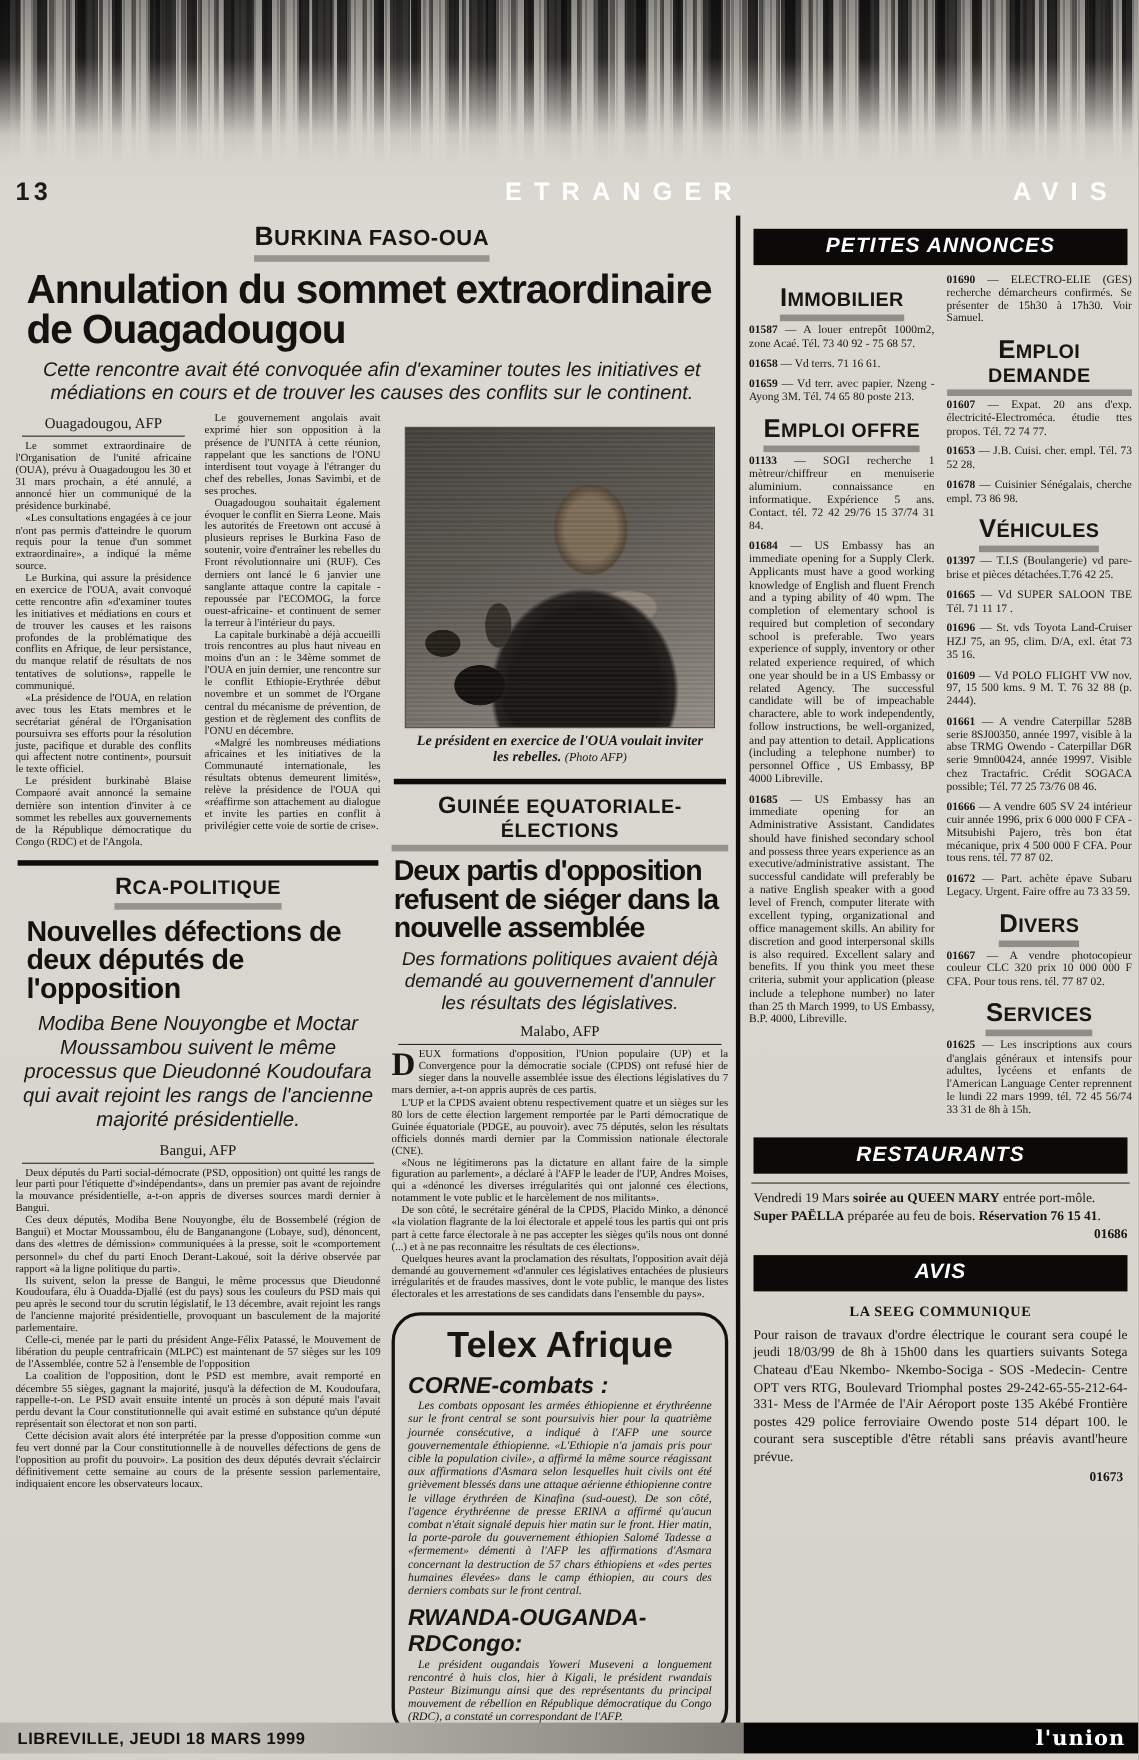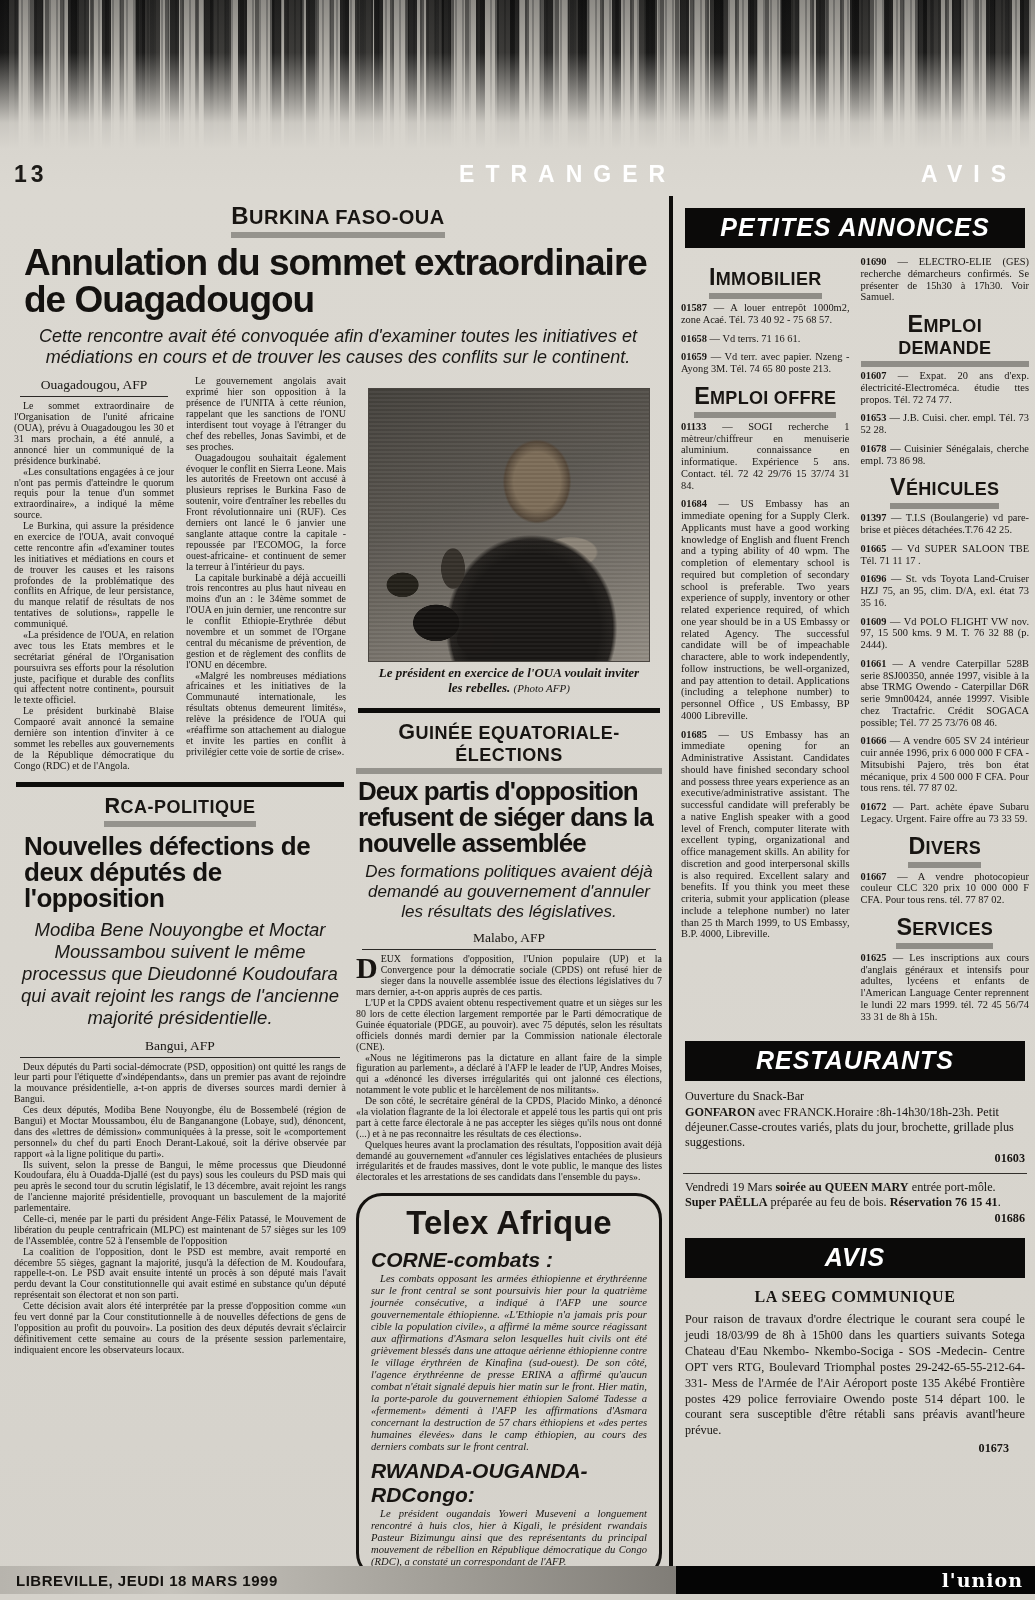--- a/index.html
+++ b/index.html
@@ -76,37 +76,37 @@
   .rca-headline{font-size:26px;letter-spacing:-.5px;}
   .rca-standfirst{font-size:18.5px;line-height:1.2;}
   
   .telex{border:3px solid #14120f;border-radius:26px;margin:10px 0 4px;padding:6px 12px 8px;}
   .telex-title{font-family:"Liberation Sans",sans-serif;font-weight:800;text-align:center;
     font-size:33px;letter-spacing:0;margin:2px 0 6px;}
   .telex-h{font-family:"Liberation Sans",sans-serif;font-weight:800;font-style:italic;font-size:21px;margin:6px 0 1px;}
   .telex-p{font-style:italic;font-size:10.6px;line-height:1.13;text-align:justify;margin:0;text-indent:9px;}
   
   .black-banner{background:#0b0a09;color:#fff;text-align:center;margin:12px 4px 8px;padding:5px 0 6px;}
-  .black-banner span{font-family:"Liberation Sans",sans-serif;font-weight:800;font-style:italic;font-size:25px;letter-spacing:1px;}
+  .black-banner span{font-family:"Liberation Sans",sans-serif;font-weight:800;font-style:italic;font-size:19px;letter-spacing:1px;}
   .ads-cols{display:flex;gap:11px;margin-top:4px;}
   .ads-col{flex:1;min-width:0;}
   .ads-h-wrap{text-align:center;margin:8px 0 3px;}
   .ads-h{display:inline-block;font-family:"Liberation Sans",sans-serif;font-weight:800;font-size:18px;letter-spacing:.3px;}
   .ads-h::first-letter{font-size:1.3em;}
   .ads-h::after{content:"";display:block;height:6px;background:#8f8d87;margin-top:2px;}
   .ad{font-size:10.4px;line-height:1.13;text-align:justify;margin:0 0 7px;}
   .ad b{font-weight:bold;}
   
   .rest-item{font-size:12.2px;line-height:1.25;margin:2px 4px 4px;}
   .rest-item p{margin:0;}
   .rest-ref{text-align:right;font-weight:bold;margin-top:1px;}
   .rest-sep{border:none;border-top:1.5px solid #33302c;margin:6px 2px;}
-  .seeg-h{text-align:center;font-weight:bold;font-size:16px;letter-spacing:.6px;margin:10px 0 6px;}
+  .seeg-h{text-align:center;font-weight:bold;font-size:13px;letter-spacing:.6px;margin:10px 0 6px;}
   .seeg-body{font-size:12.2px;line-height:1.3;text-align:justify;margin:0 4px;}
-  .seeg-ref{text-align:right;font-weight:bold;font-size:12.2px;margin:2px 20px 0;}
+  .seeg-ref{text-align:right;font-weight:bold;font-size:12.2px;margin:2px 8px 0;}
   
   .page-footer{position:absolute;left:0;right:0;bottom:6px;height:28px;display:flex;z-index:6;}
   .pf-left{flex:0 0 660px;display:flex;align-items:center;padding-left:16px;
     background:linear-gradient(90deg,#b7b4ad 0%,#c6c3bc 25%,#9d9a93 70%,#807d77 100%);
     font-family:"Liberation Sans",sans-serif;font-weight:800;font-size:15px;letter-spacing:.5px;color:#14120f;}
   .pf-right{flex:1;background:#050505;display:flex;align-items:center;justify-content:flex-end;padding-right:12px;}
   .pf-right span{color:#fff;font-family:"DejaVu Serif",serif;font-weight:bold;font-size:19px;letter-spacing:1px;}
 </style>
 </head>
 <body>
@@ -266,25 +266,20 @@
           <div class="ads-h-wrap">
             <span class="ads-h">SERVICES</span>
           </div>
           <p class="ad"><b>01625</b> <span>— Les inscriptions aux cours d'anglais généraux et intensifs pour adultes, lycéens et enfants de l'American Language Center reprennent le lundi 22 mars 1999. tél. 72 45 56/74 33 31 de 8h à 15h.</span></p>
         </div>
       </div>
 
       <div class="black-banner">
         <span>RESTAURANTS</span>
       </div>
-      <div class="rest-item">
-        <p>Ouverture du Snack-Bar</p>
-        <p><b>GONFARON</b> <span>avec FRANCK.Horaire :8h-14h30/18h-23h. Petit déjeuner.Casse-croutes variés, plats du jour, brochette, grillade plus suggestions.</span></p>
-        <div class="rest-ref">01603</div>
-      </div>
       <hr class="rest-sep">
       <div class="rest-item">
         <p><span>Vendredi 19 Mars</span> <b>soirée au QUEEN MARY</b> <span>entrée port-môle.</span></p>
         <p><b>Super PAËLLA</b> <span>préparée au feu de bois.</span> <b>Réservation 76 15 41</b><span>.</span></p>
         <div class="rest-ref">01686</div>
       </div>
 
       <div class="black-banner">
         <span>AVIS</span>
       </div>

